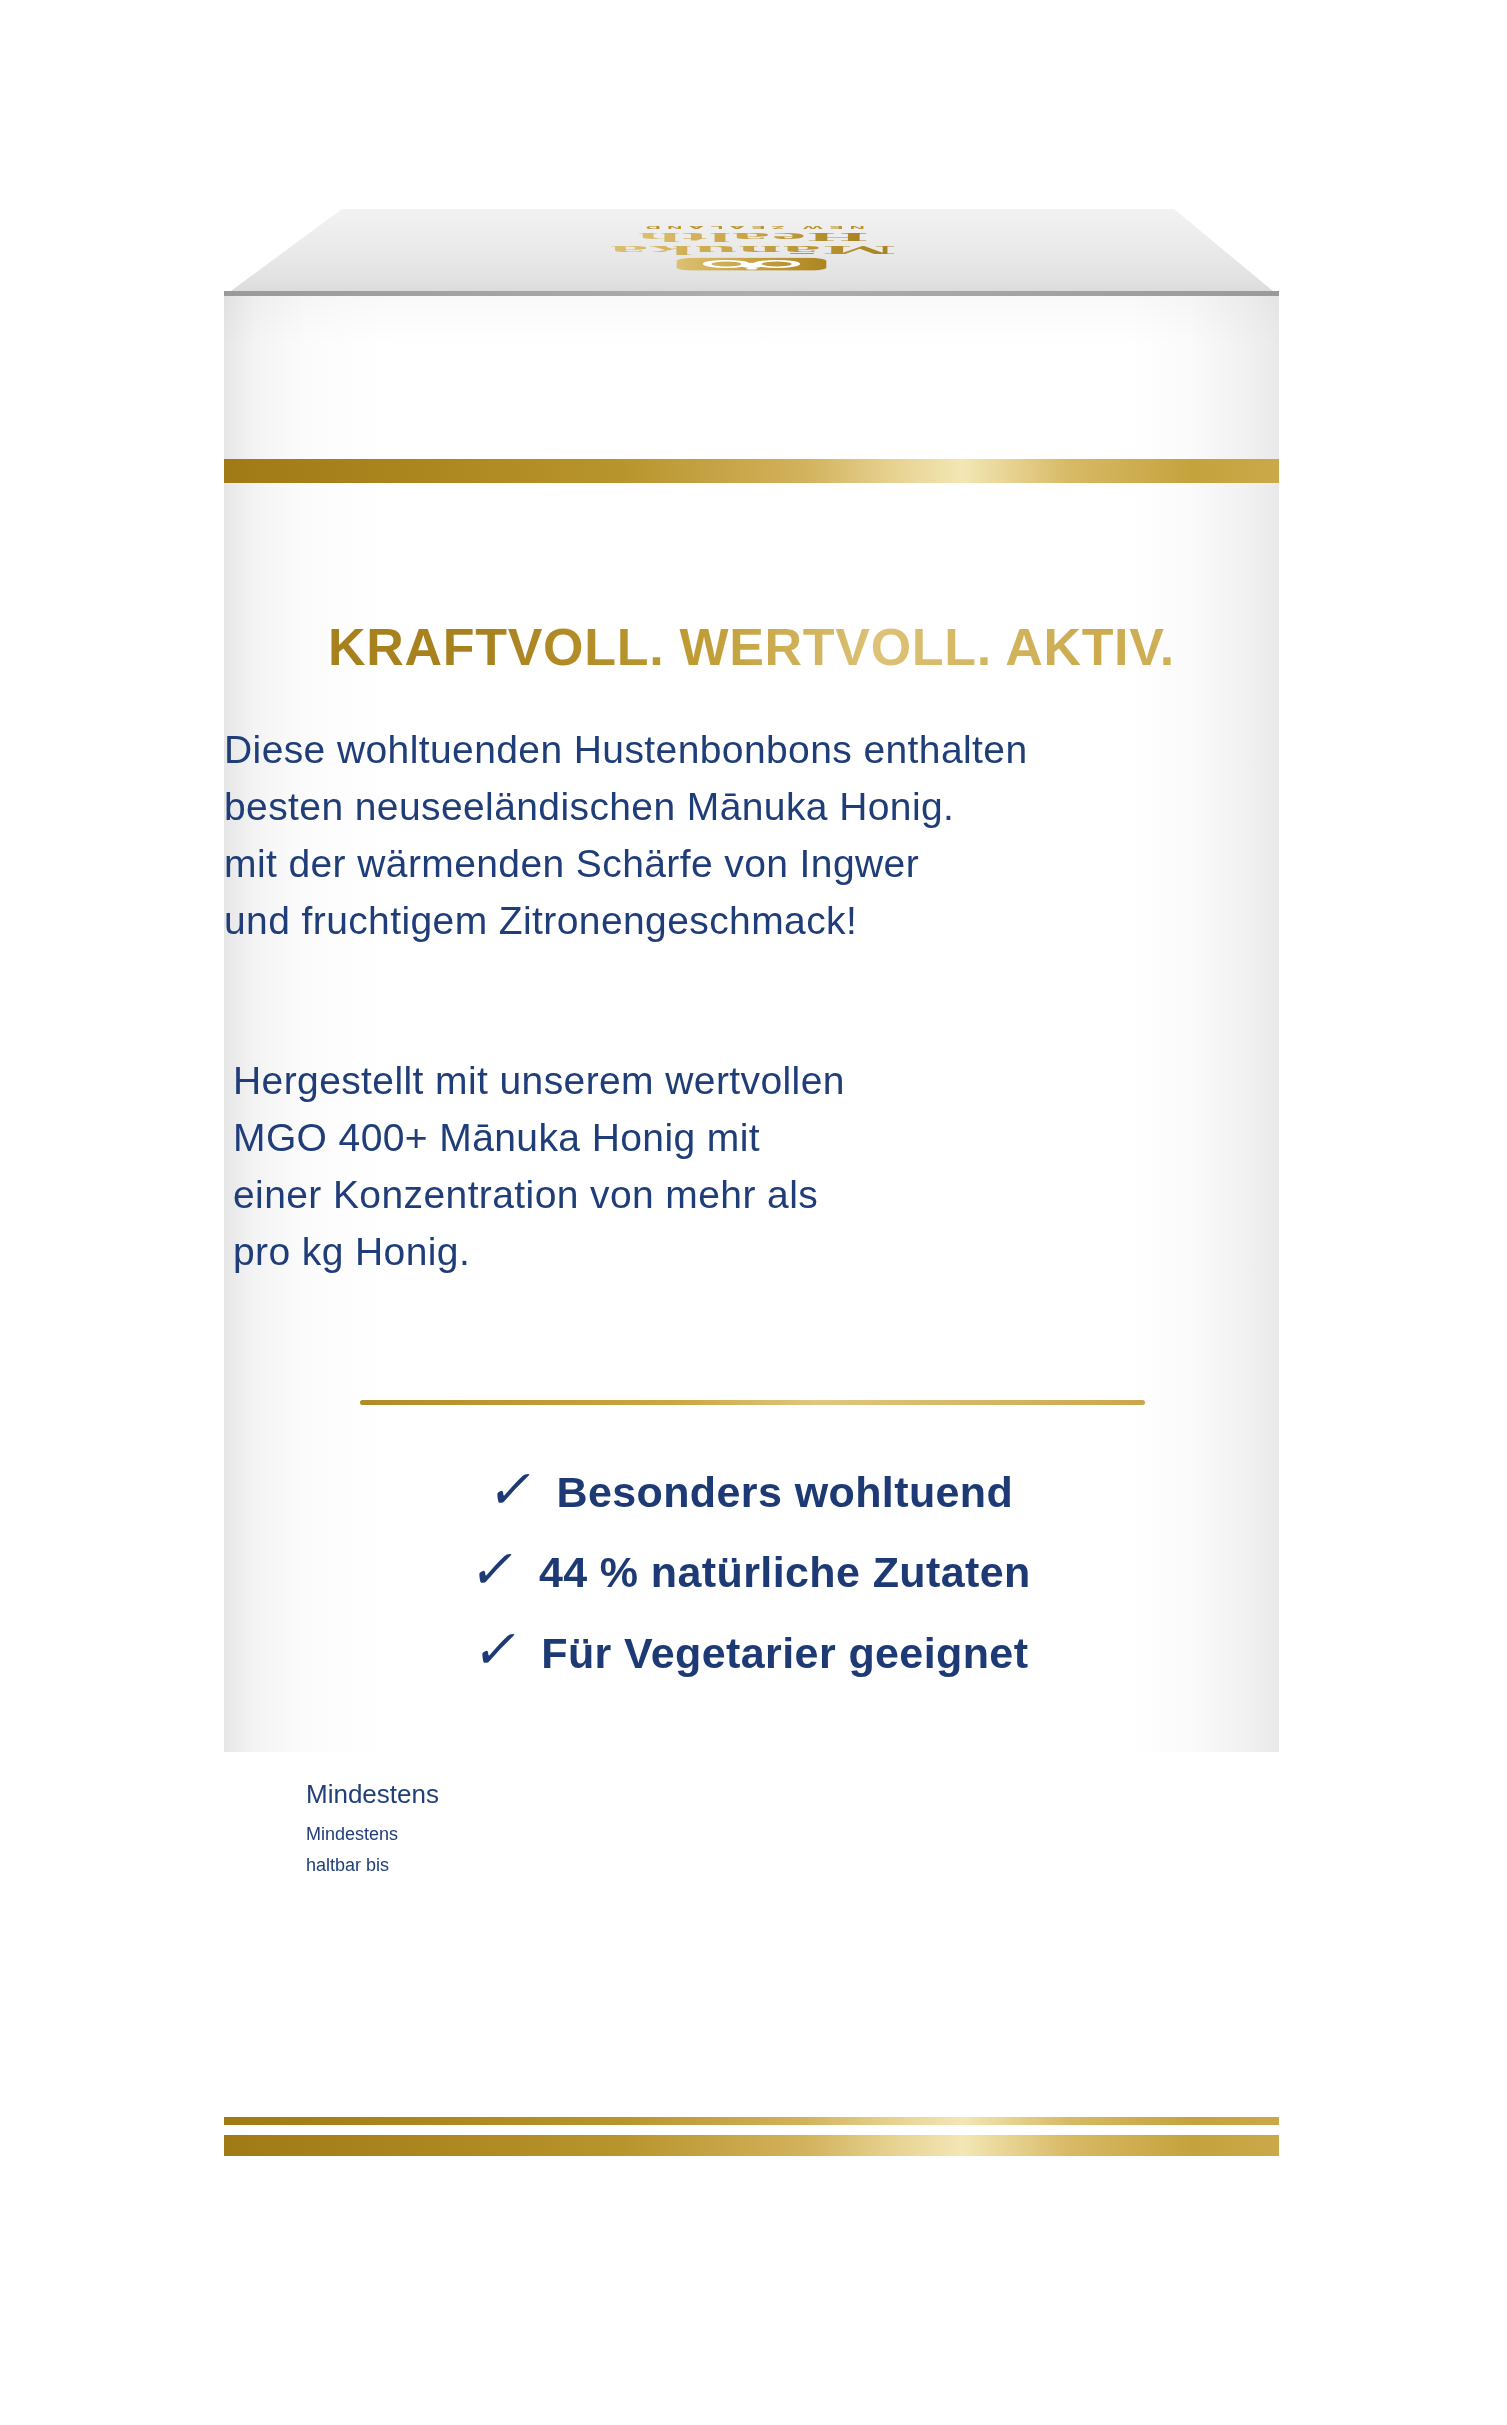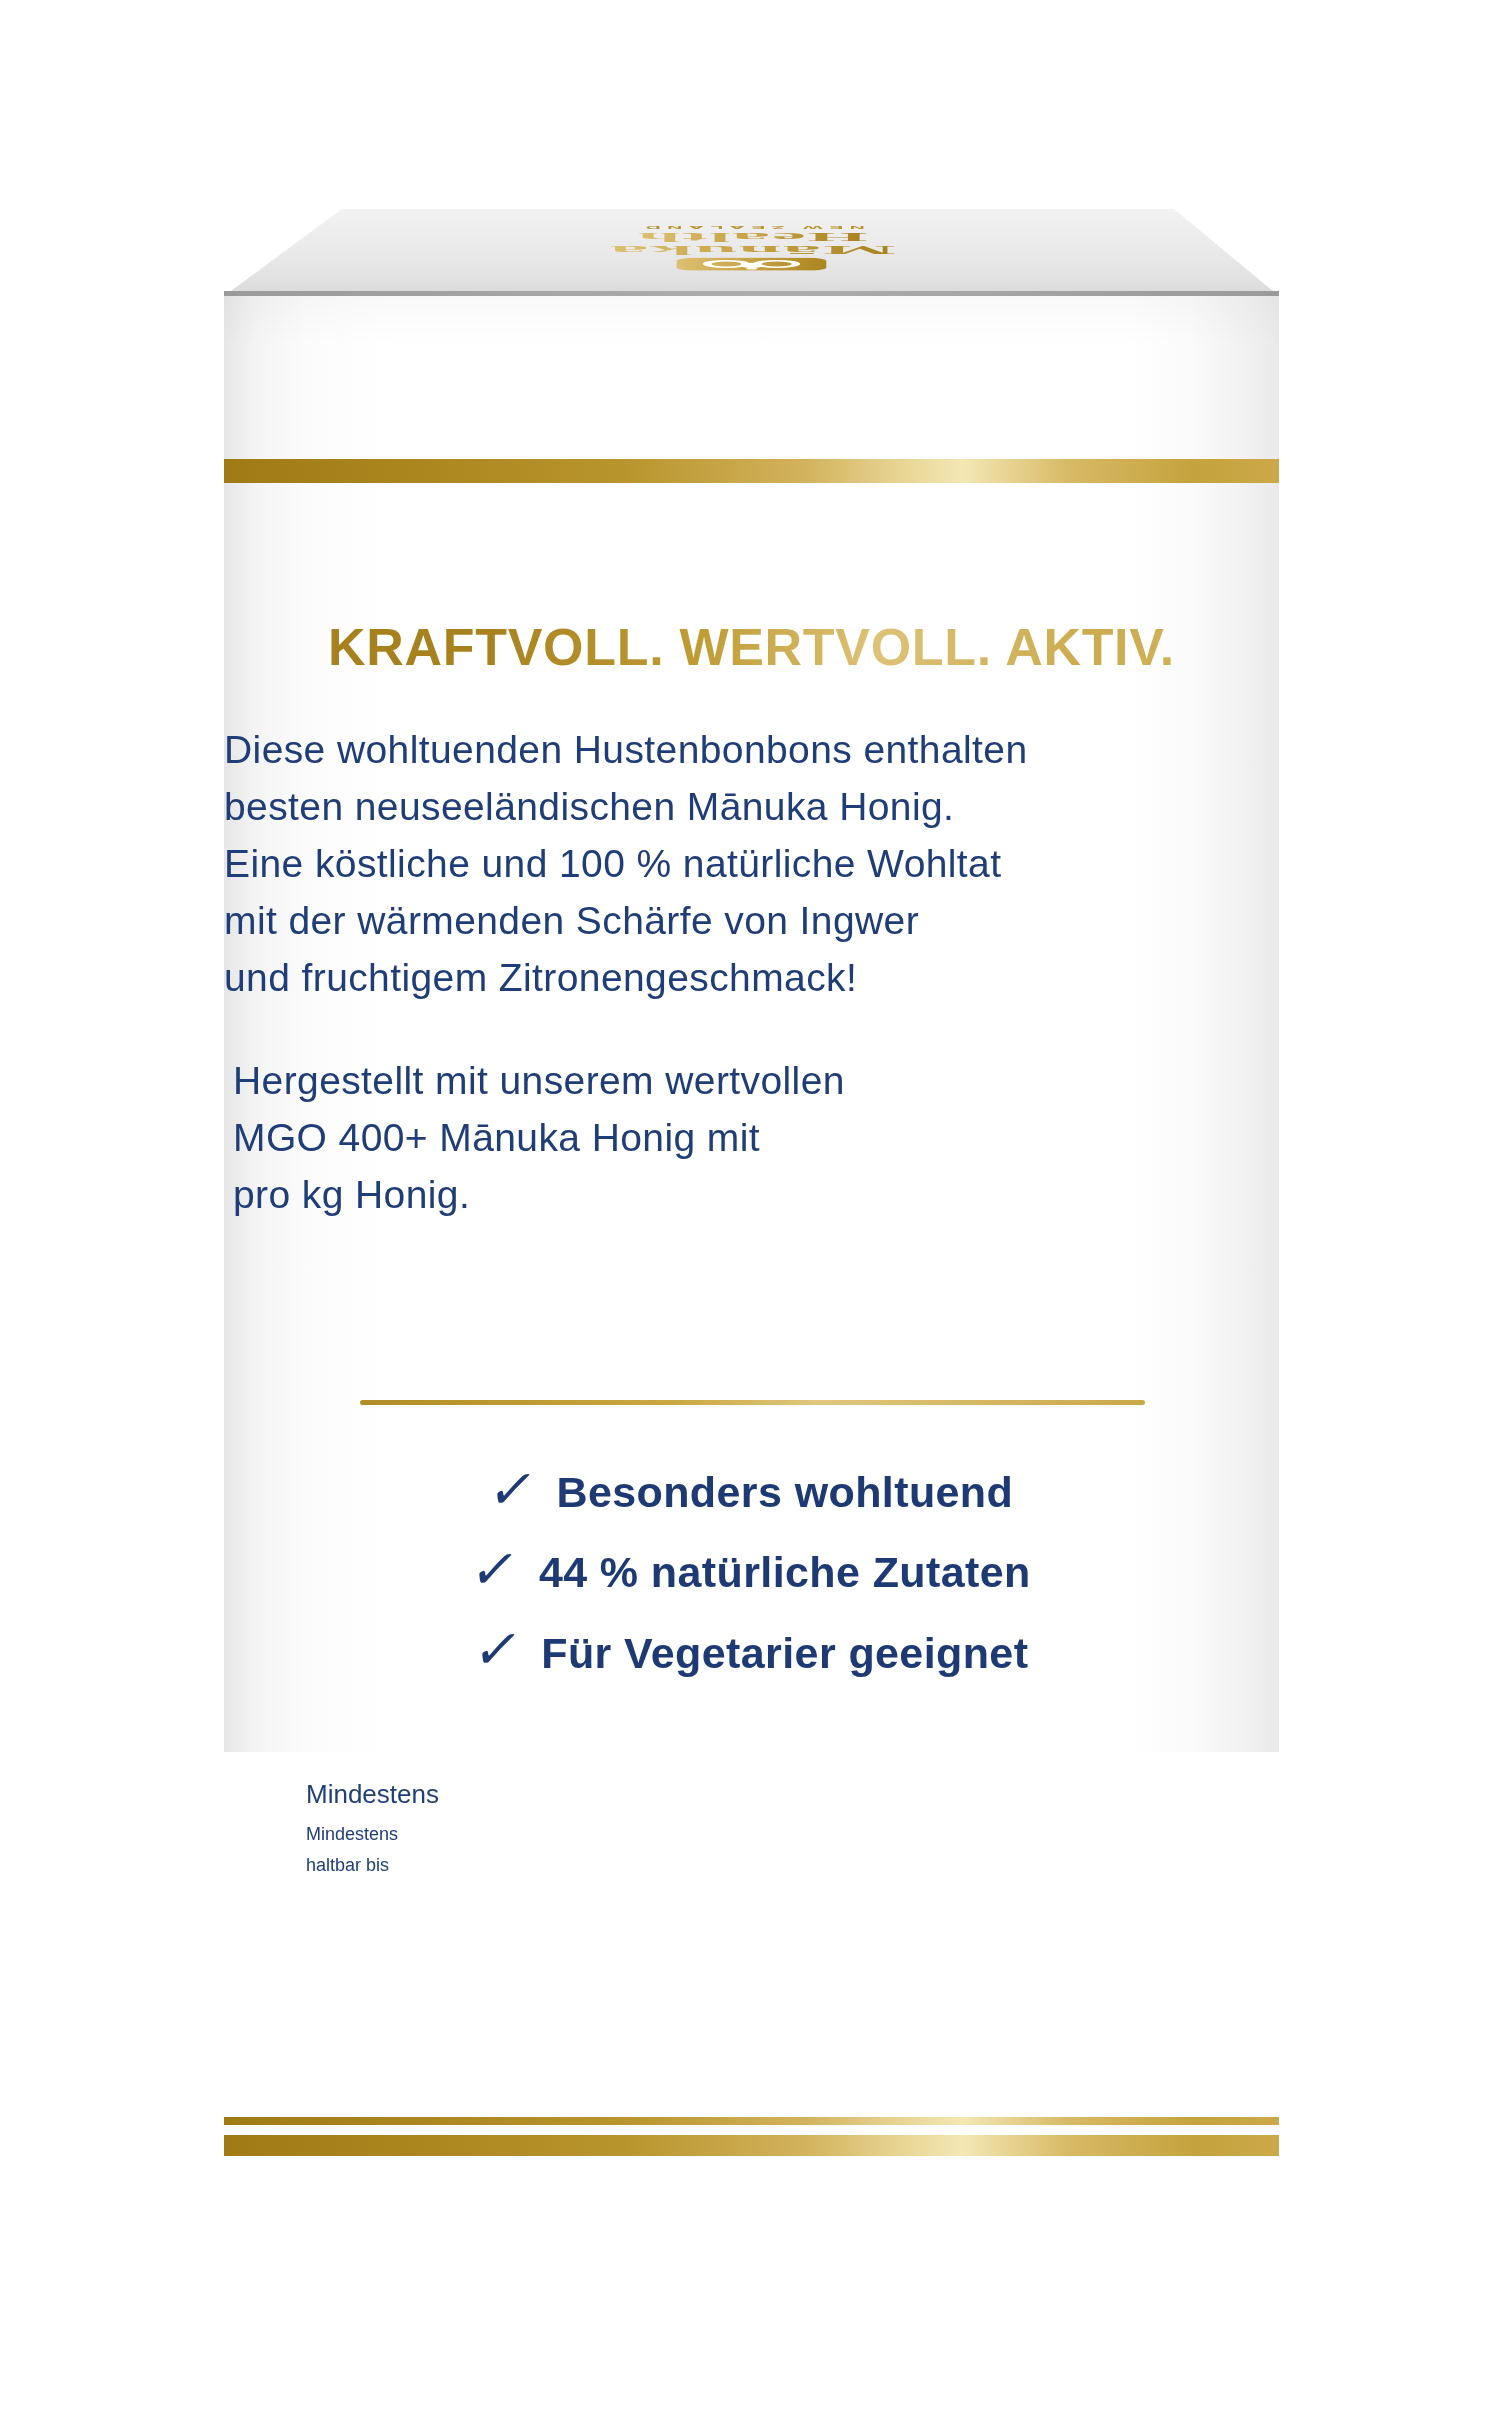--- a/index.html
+++ b/index.html
@@ -133,28 +133,28 @@
 
   <div class="front-face">
 
     <div class="stripe-top gold-grad"></div>
 
     <div class="heading">KRAFTVOLL. WERTVOLL. AKTIV.</div>
 
     <div class="para para-intro">
       <div>Diese wohltuenden Hustenbonbons enthalten</div>
       <div>besten neuseeländischen Mānuka Honig.</div>
-      <div>Eine köstliche und 100 % natürliche Wohltat</div>
       <div>mit der wärmenden Schärfe von Ingwer</div>
       <div>und fruchtigem Zitronengeschmack!</div>
     </div>
 
     <div class="para para-mgo">
       <div>Hergestellt mit unserem wertvollen</div>
       <div>MGO 400+ Mānuka Honig mit</div>
+      <div>einer Konzentration von mehr als</div>
       <div>pro kg Honig.</div>
     </div>
 
     <div class="divider"></div>
 
     <div class="benefits">
       <div class="benefit">
         <span class="check">✓</span>
         <span>Besonders wohltuend</span>
       </div>

